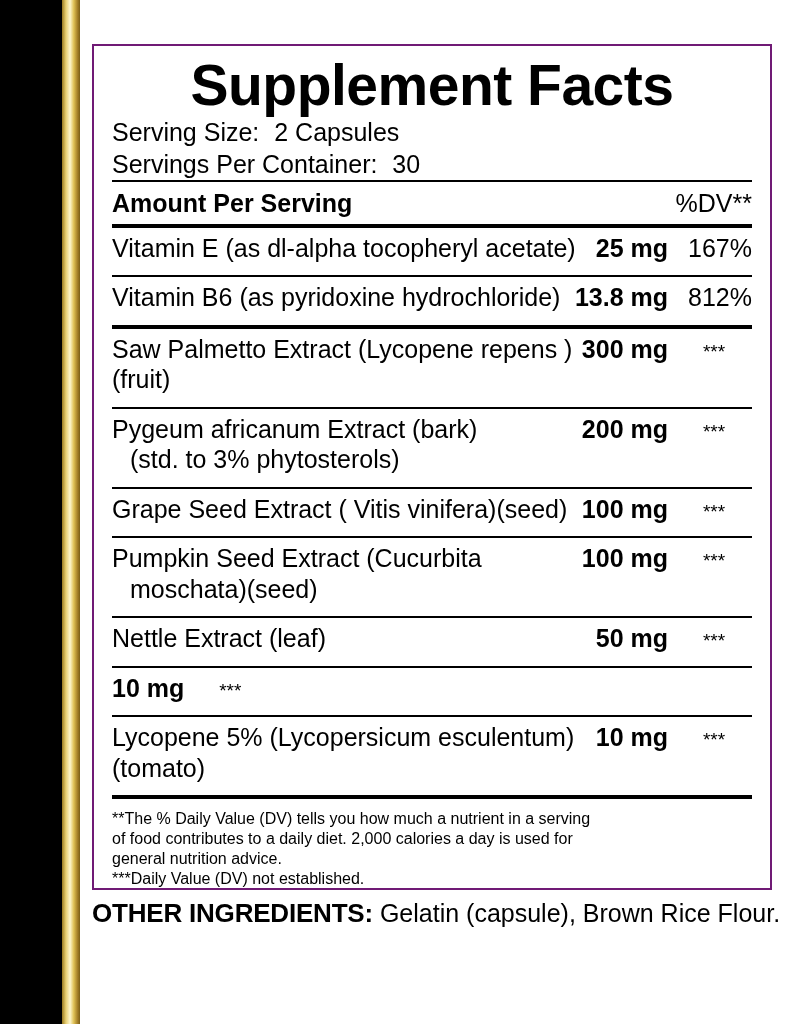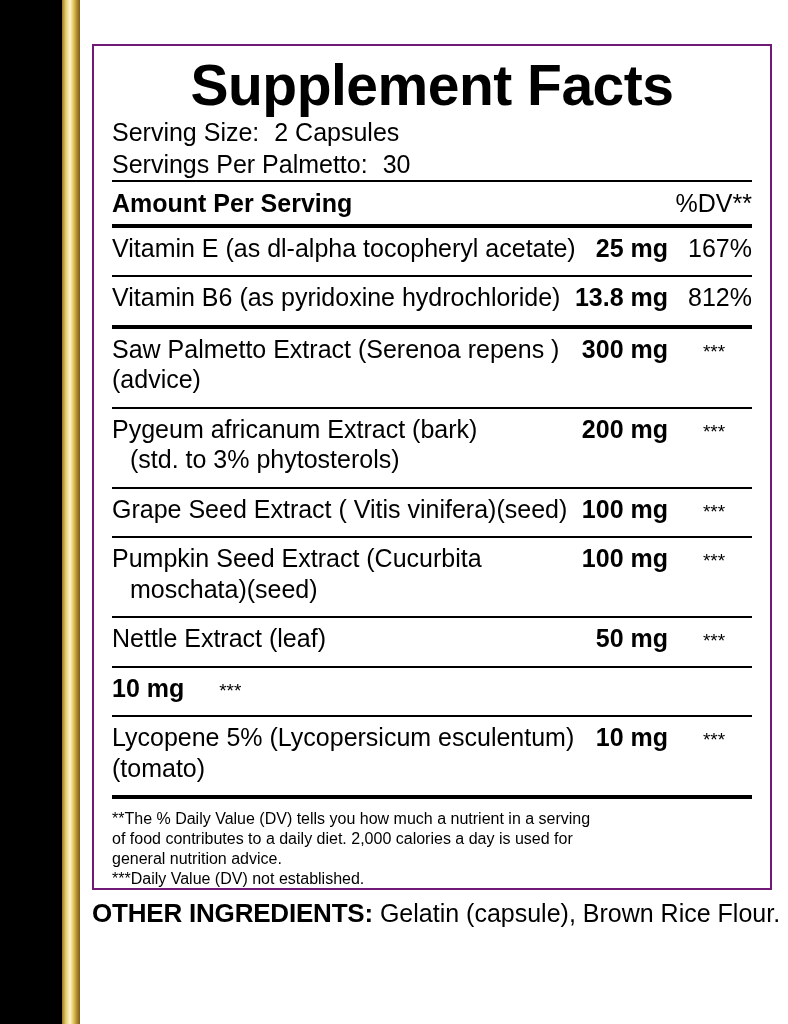--- a/index.html
+++ b/index.html
@@ -165,21 +165,21 @@
   <div class="facts-panel">
 
     <div class="facts-title">Supplement Facts</div>
 
     <div class="serving-line">
       <span class="sz-label">Serving Size:</span>
       <span>2 Capsules</span>
     </div>
 
     <div class="serving-line">
-      <span class="sz-label">Servings Per Palmetto:</span>
+      <span class="sz-label">Servings Per Container:</span>
       <span>30</span>
     </div>
 
     <hr class="rule-thin">
 
     <div class="row amount-header">
       <span class="name">Amount Per Serving</span>
       <span class="dv">%DV**</span>
     </div>
 
@@ -193,21 +193,21 @@
     <hr class="rule-thin">
 
     <div class="row">
       <span class="name">Vitamin B6 (as pyridoxine hydrochloride)</span>
       <span class="amount">13.8 mg</span>
       <span class="dv">812%</span>
     </div>
     <hr class="rule-med">
 
     <div class="row">
-      <span class="name">Saw Palmetto Extract (Serenoa repens )(advice)</span>
+      <span class="name">Saw Palmetto Extract (Lycopene repens )(fruit)</span>
       <span class="amount">300 mg</span>
       <span class="dv stars">***</span>
     </div>
     <hr class="rule-thin">
 
     <div class="row">
       <span class="name">
         <span>Pygeum africanum  Extract (bark)</span>
         <span class="sub-line">(std. to 3% phytosterols)</span>
       </span>

